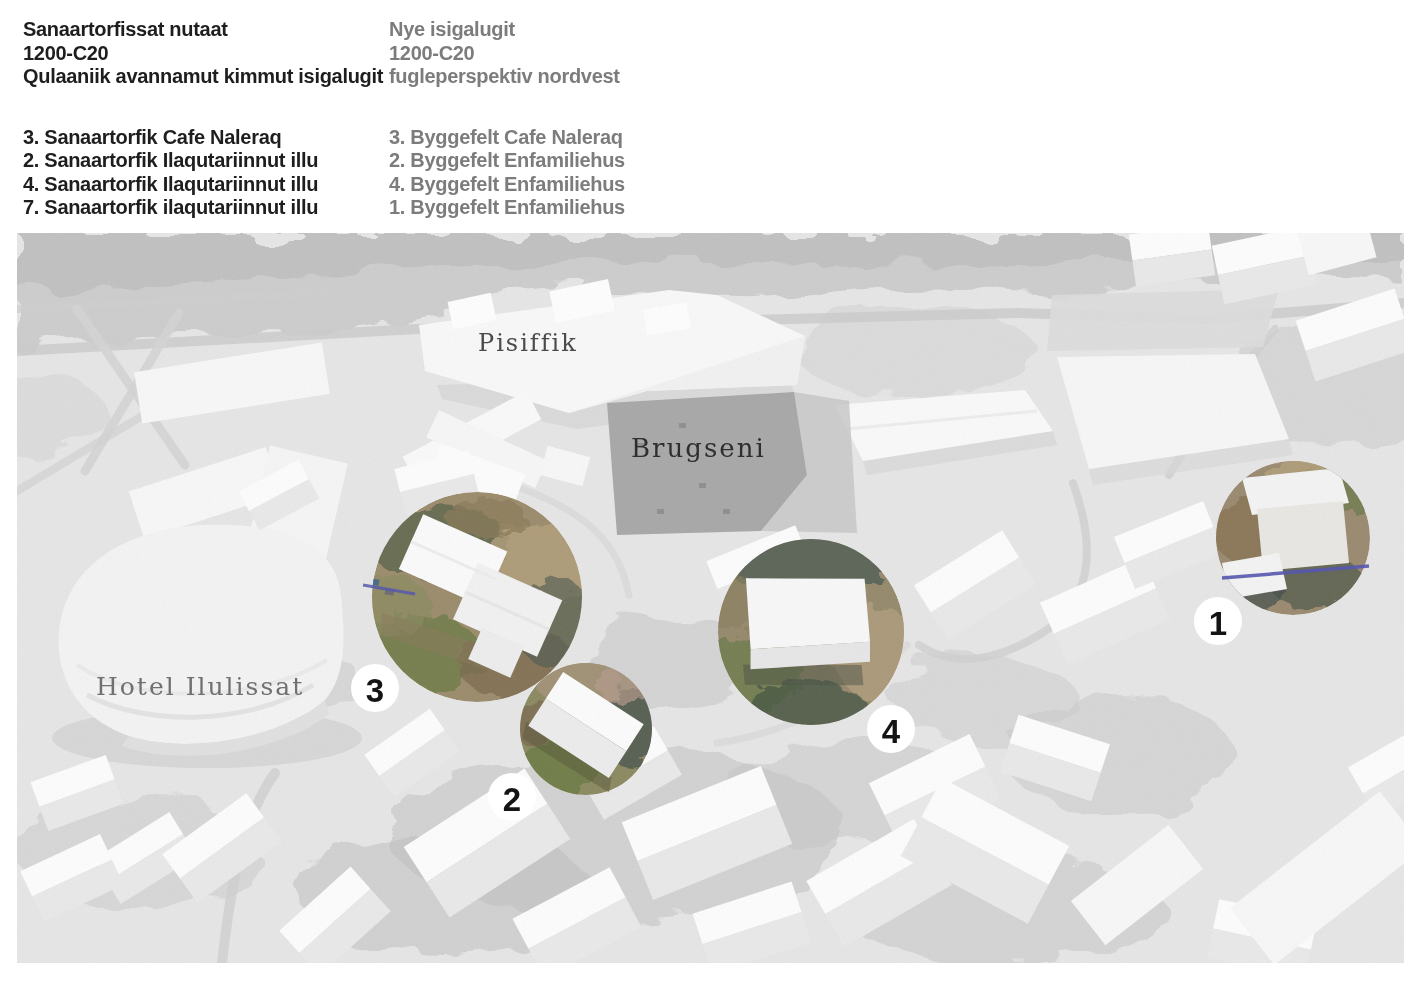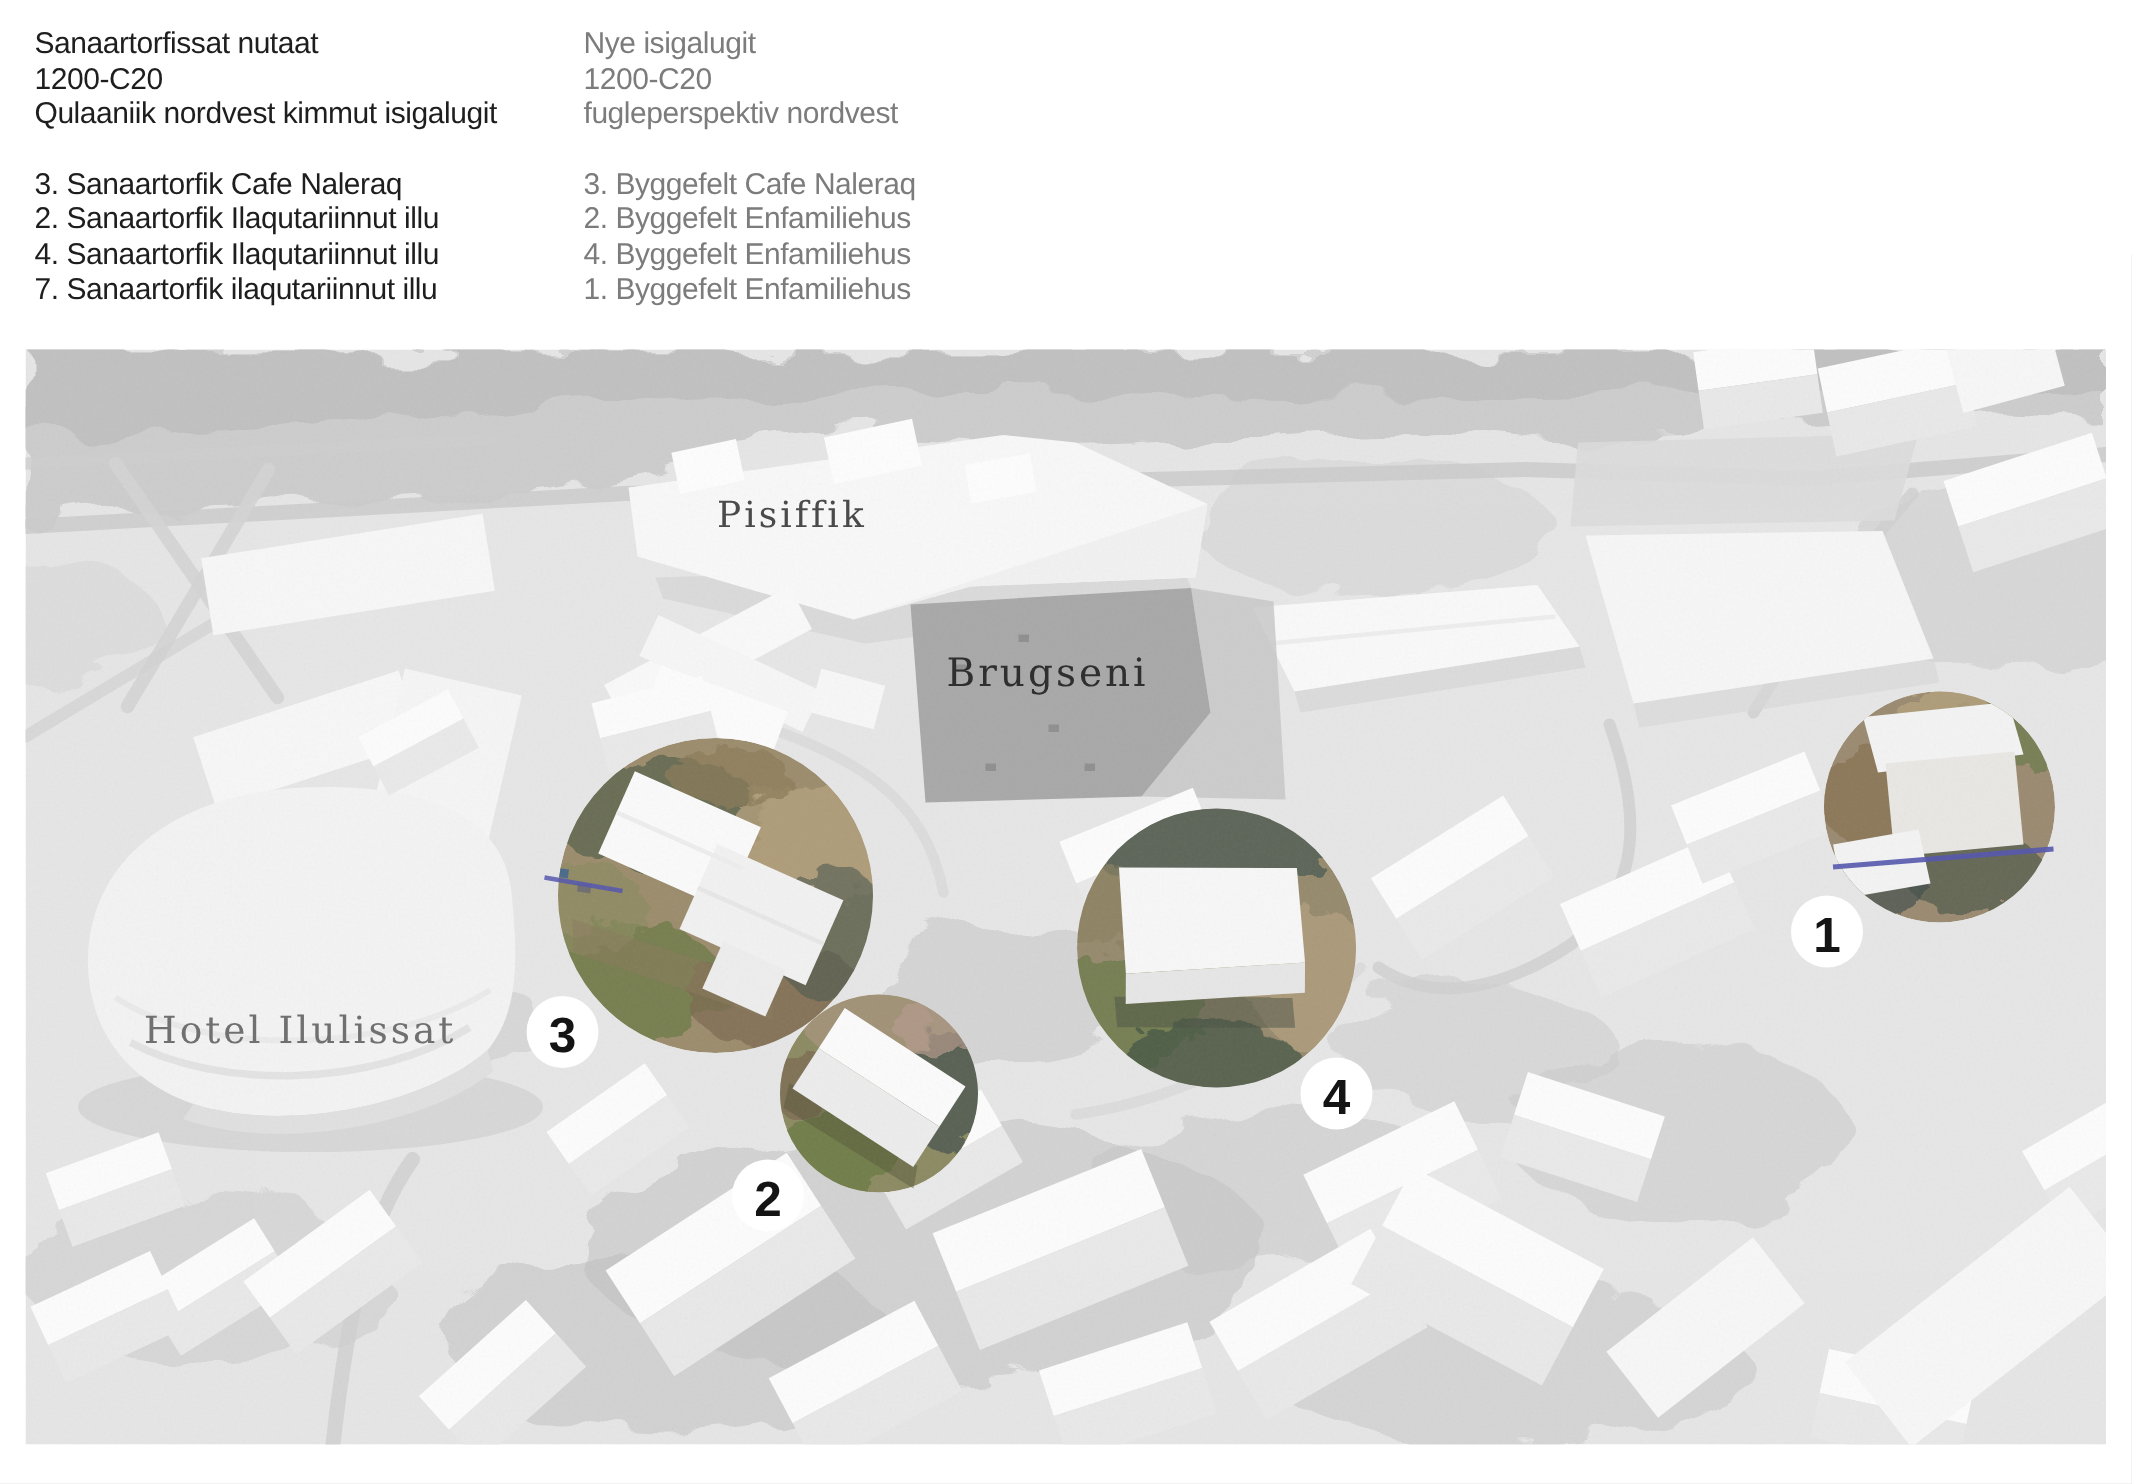--- a/index.html
+++ b/index.html
@@ -1,36 +1,36 @@
 <!DOCTYPE html>
 <html><head>
 <meta charset="utf-8">
 <style>
   html,body{margin:0;padding:0;}
   body{
     width:1421px;height:989px;position:relative;background:#ffffff;
     font-family:"Liberation Sans",sans-serif;overflow:hidden;
   }
-  .hdr-col{position:absolute;top:18px;white-space:nowrap;}
+  .hdr-col{position:absolute;top:18px;white-space:nowrap;font-weight:bold;}
   .hdr-col.left{left:23px;color:#1e1e1e;}
   .hdr-col.right{left:389px;color:#7c7c7c;}
   .hdr-line{font-size:20px;line-height:23.5px;letter-spacing:-0.3px;}
-  .hdr-list{margin-top:23px;}
+  .hdr-list{margin-top:37px;}
   .map-wrap{position:absolute;left:17px;top:233px;width:1387px;height:730px;}
   svg{display:block;}
   .place-label{font-family:"DejaVu Serif",serif;letter-spacing:2px;}
   .marker-num{font-family:"Liberation Sans",sans-serif;font-weight:700;font-size:33px;}
 </style>
 </head>
 <body>
 
 <div class="hdr-col left">
   <div class="hdr-line">Sanaartorfissat nutaat</div>
   <div class="hdr-line">1200-C20</div>
-  <div class="hdr-line">Qulaaniik nordvest kimmut isigalugit</div>
+  <div class="hdr-line">Qulaaniik avannamut kimmut isigalugit</div>
   <div class="hdr-list">
     <div class="hdr-line">3. Sanaartorfik Cafe Naleraq</div>
     <div class="hdr-line">2. Sanaartorfik Ilaqutariinnut illu</div>
     <div class="hdr-line">4. Sanaartorfik Ilaqutariinnut illu</div>
     <div class="hdr-line">7. Sanaartorfik ilaqutariinnut illu</div>
   </div>
 </div>
 
 <div class="hdr-col right">
   <div class="hdr-line">Nye isigalugit</div>

